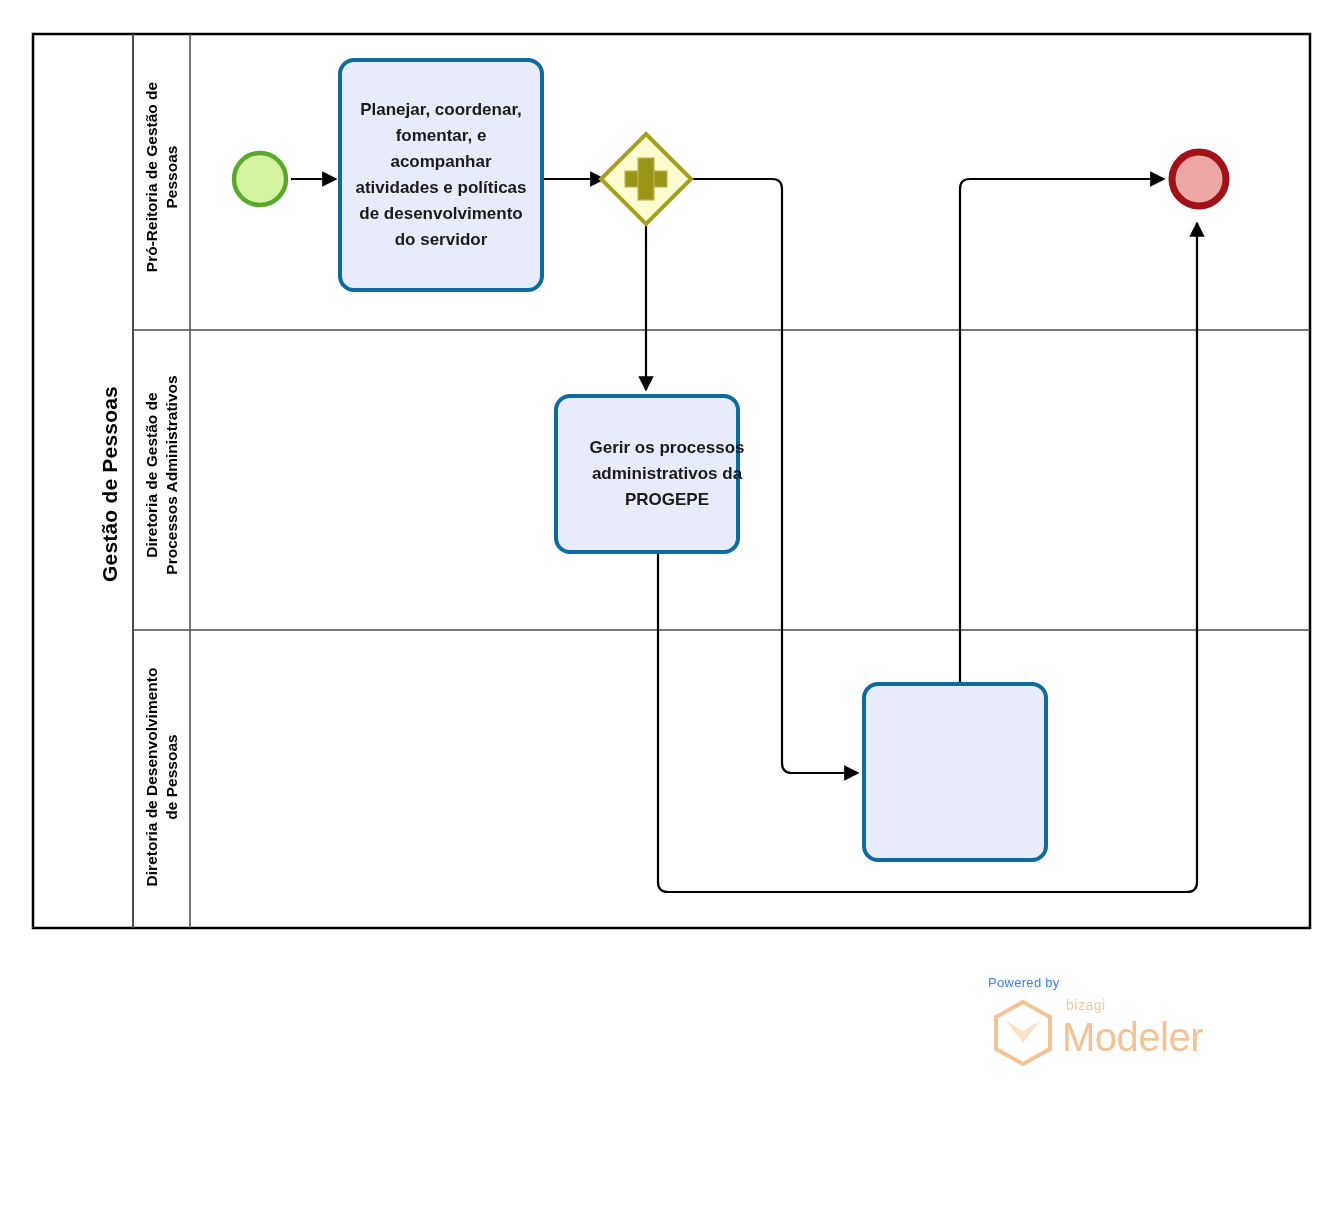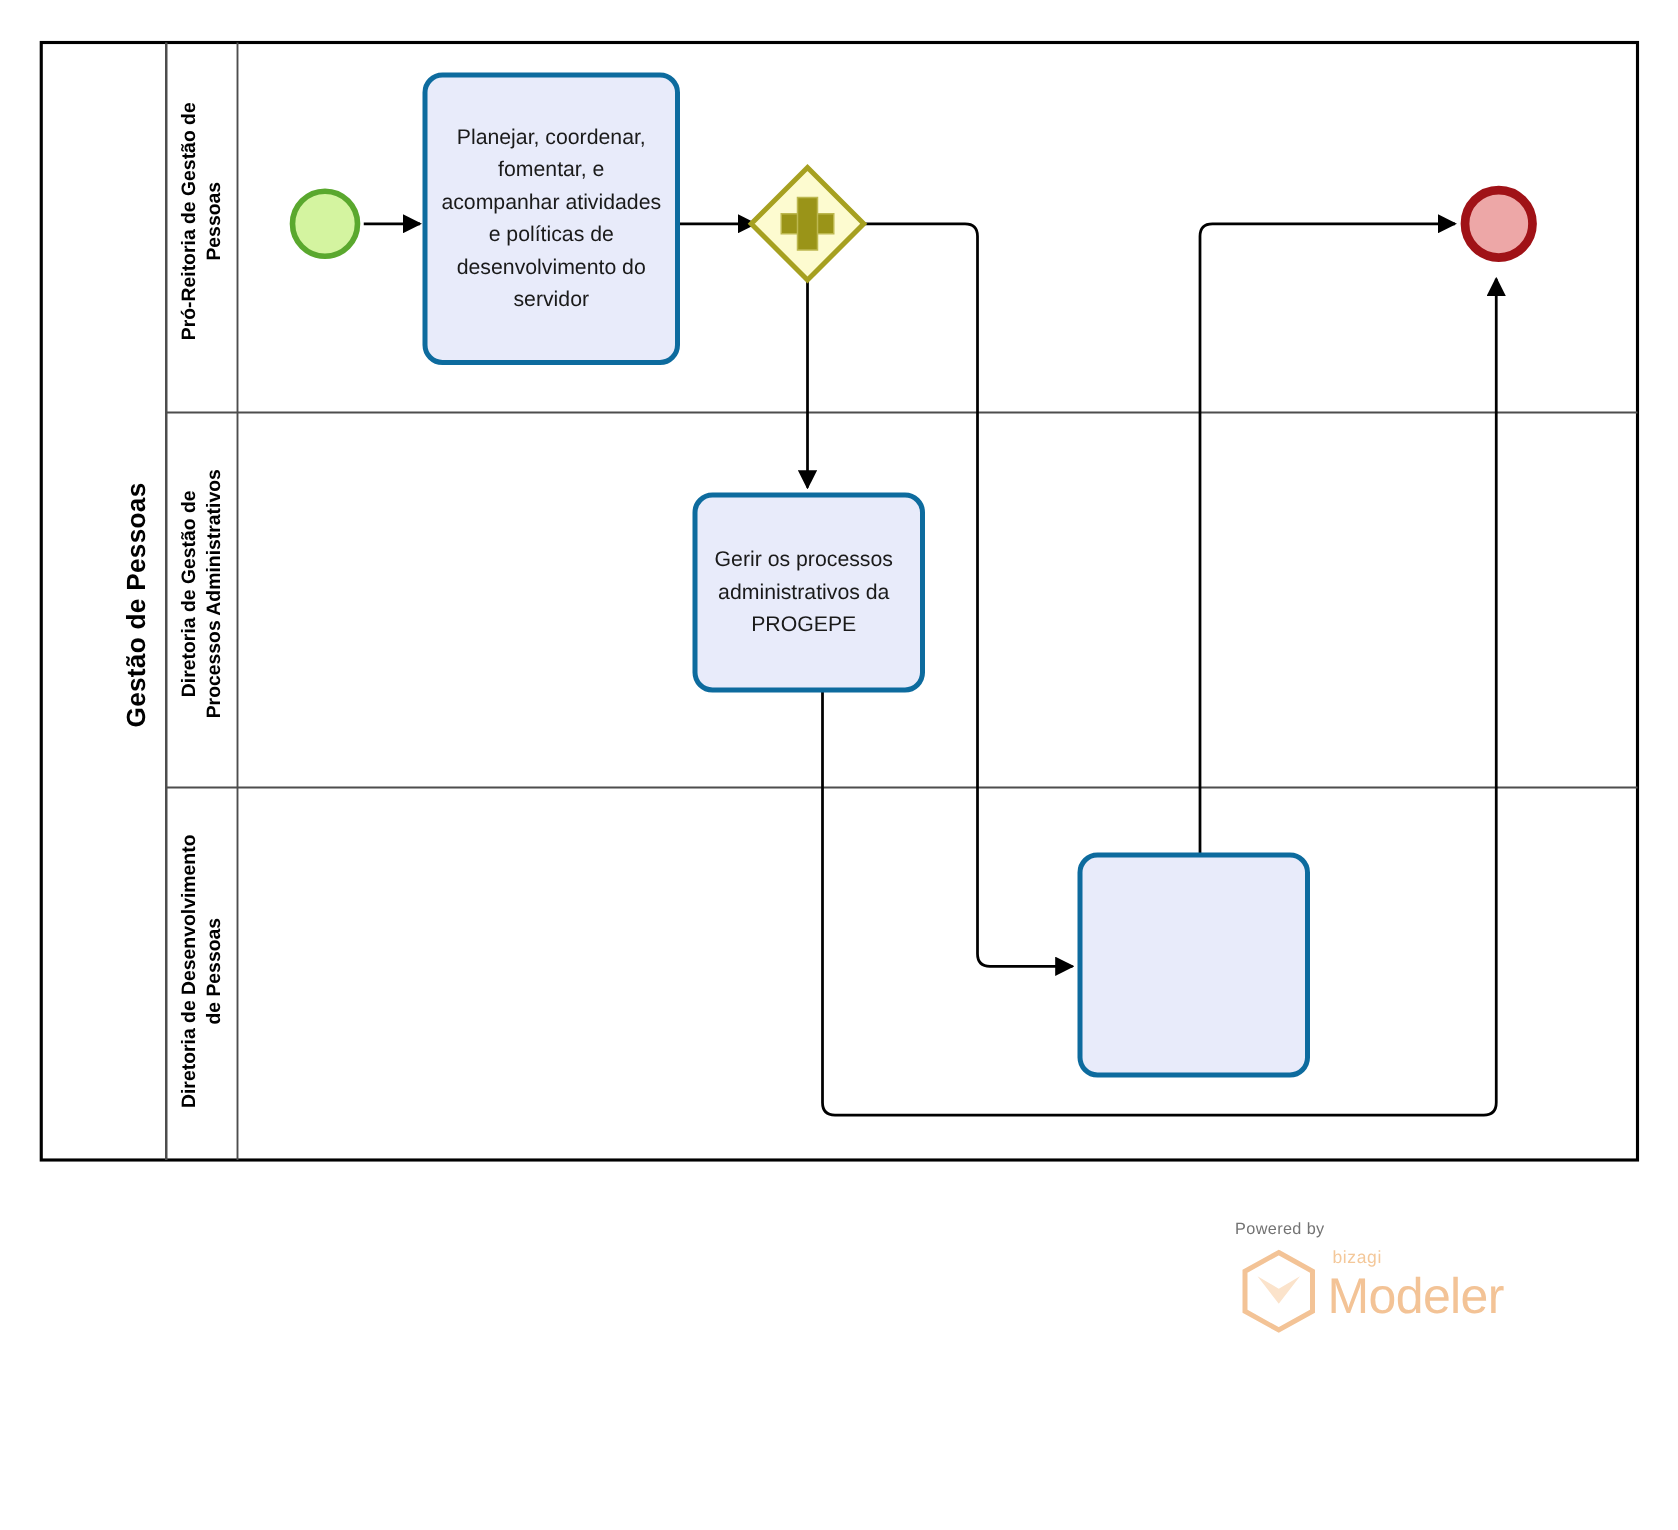--- a/index.html
+++ b/index.html
@@ -55,36 +55,37 @@
     align-items: center;
     justify-content: center;
     text-align: center;
     font-family: "Liberation Sans", sans-serif;
     font-size: 17px;
     line-height: 26px;
     color: #1a1a1a;
     box-sizing: border-box;
     padding: 2px 6px;
     pointer-events: none;
+    font-weight: bold;
   }
   
   #watermark {
     position: absolute;
     left: 988px;
     top: 975px;
     width: 270px;
     height: 100px;
   }
   .wm-powered {
     position: absolute;
     left: 0px;
     top: 0px;
     font-family: "Liberation Sans", sans-serif;
     font-size: 13px;
-    color: #737373;
+    color: #3b82f6;
     letter-spacing: .3px;
   }
   .wm-hex {
     position: absolute;
     left: 4px;
     top: 24px;
   }
   .wm-bizagi {
     position: absolute;
     left: 78px;
@@ -178,21 +179,21 @@
 Pessoas</div>
 
   <div class="lbl lane-title" style="left:142px; top:622px; width:294px; transform: rotate(-90deg);">Diretoria de Gestão de
 Processos Administrativos</div>
 
   <div class="lbl lane-title" style="left:142px; top:922px; width:290px; transform: rotate(-90deg);">Diretoria de Desenvolvimento
 de Pessoas</div>
 
   <div class="task-text" style="left:344px; top:64px; width:194px; height:222px;">Planejar, coordenar, fomentar, e acompanhar atividades e políticas de desenvolvimento do servidor</div>
 
-  <div class="task-text" style="left:556px; top:400px; width:174px; height:148px;">Gerir os processos administrativos da PROGEPE</div>
+  <div class="task-text" style="left:580px; top:400px; width:174px; height:148px;">Gerir os processos administrativos da PROGEPE</div>
 
 
   <div id="watermark">
     <div class="wm-powered">Powered by</div>
     <svg class="wm-hex" width="62" height="68" viewBox="0 0 62 68">
       <polygon points="31,3 58,18 58,50 31,65 4,50 4,18" fill="none" stroke="#f3c396" stroke-width="4"></polygon>
       <polygon points="14,22 31,32 48,22 31,44" fill="#fbe3cb"></polygon>
     </svg>
     <div class="wm-bizagi">bizagi</div>
     <div class="wm-modeler">Modeler</div>

